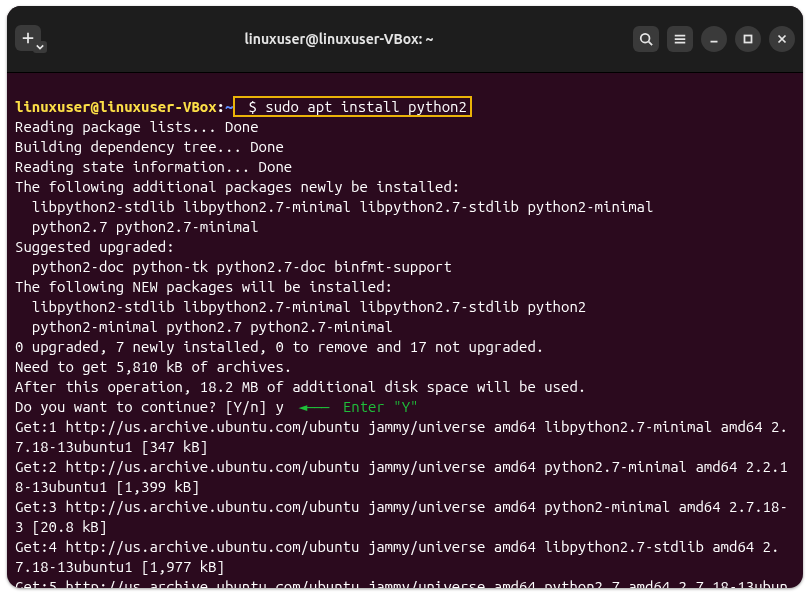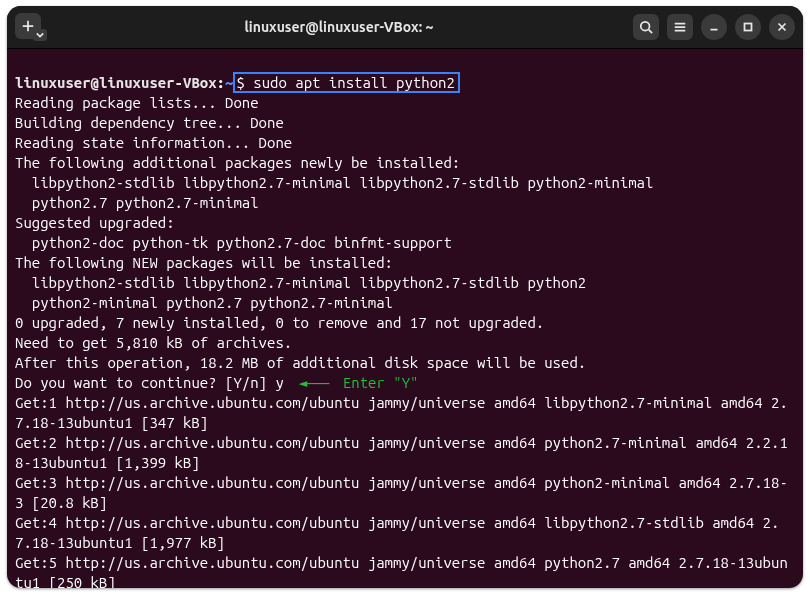--- a/index.html
+++ b/index.html
@@ -16,21 +16,21 @@
     border-radius:14px;
     box-shadow:0 1px 3px rgba(0,0,0,0.4);
     overflow:hidden;
     display:flex;flex-direction:column;
   }
   
   .titlebar{
     height:40px;
     background:#1d1d1d;
     display:flex;align-items:center;
-    padding:1px 8px;
+    padding:13px 8px;
     color:#e6e6e6;
     font-family:"Ubuntu",Arial,sans-serif;
     font-size:14px;
     border-bottom:1px solid #000;
   }
   .tb-left,.tb-right{display:flex;align-items:center;gap:8px;}
   .tb-title{flex:1;text-align:center;font-weight:600;}
   .tb-btn{
     width:26px;height:26px;border-radius:6px;
     background:#3a3a3a;
@@ -52,27 +52,27 @@
   .term{
     flex:1;
     padding:4px 8px 6px 8px;
     color:#ffffff;
     font-size:15px;
     line-height:20px;
     white-space:pre-wrap;
     word-break:break-all;
     overflow:hidden;
   }
-  .prompt-user{color:#e5e5e5;font-weight:bold;}
+  .prompt-user{color:#fde047;font-weight:bold;}
   .prompt-colon{color:#ffffff;font-weight:bold;}
   .prompt-path{color:#5c8cff;font-weight:bold;}
   .cmdbox{
     display:inline;
-    border:2px solid #3b82f6;
-    padding:0px 3px 0px 1px;
+    border:2px solid #eab308;
+    padding:0px 3px 0px 13px;
   }
   
   .annot{color:#1fbf3a;font-size:15px;}
   .arrow{display:inline-block;margin:0 6px 0 6px;letter-spacing:-1px;}
 </style>
 </head>
 <body>
 
 <div class="window">
 

